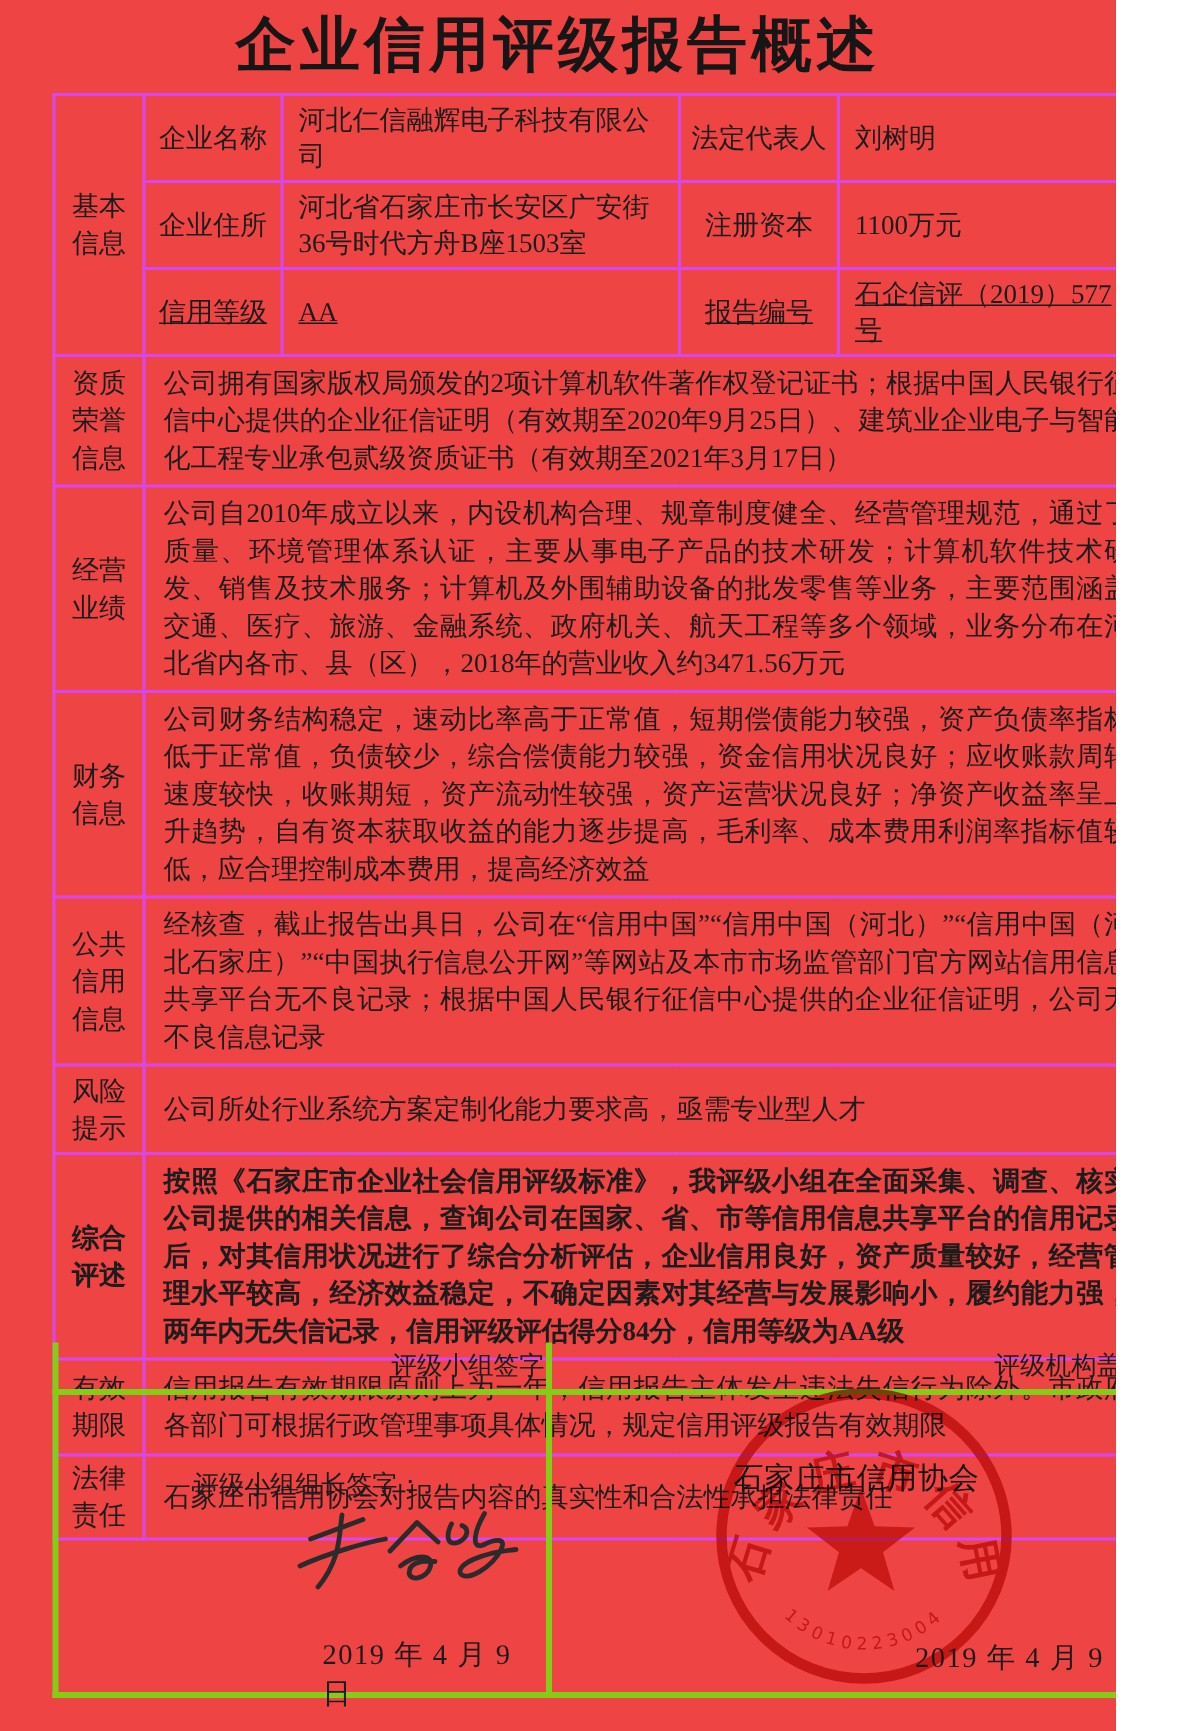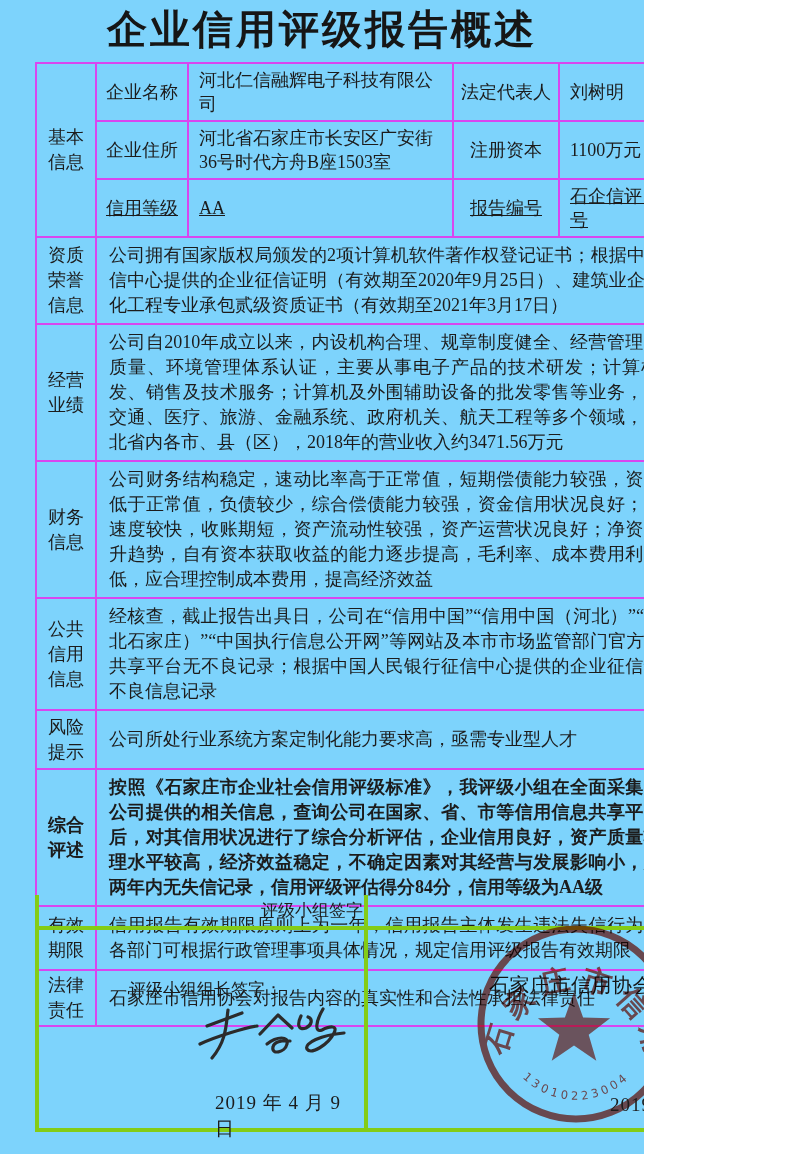--- a/index.html
+++ b/index.html
@@ -1,17 +1,17 @@
 <!DOCTYPE html>
 <html><head>
 <meta charset="utf-8">
 <style>
   html,body{margin:0;padding:0;background:#ffffff;}
   .page{
-    position:relative;width:644px;height:1154px;background:#7dd3fc;
+    position:relative;width:744px;height:1154px;background:#ef4444;
     font-family:"Liberation Serif","DejaVu Serif",serif;color:#1c1c1c;overflow:hidden;
   }
   .title{
     position:absolute;top:2px;left:0;width:100%;margin:0;text-align:center;
     font-size:40px;font-weight:bold;letter-spacing:3px;color:#161616;
   }
   table{border-collapse:collapse;table-layout:fixed;}
   .main-table{position:absolute;left:35px;top:62px;width:731px;}
   .main-table td{border:2px solid #d946ef;font-size:18px;}
   .lbl{

